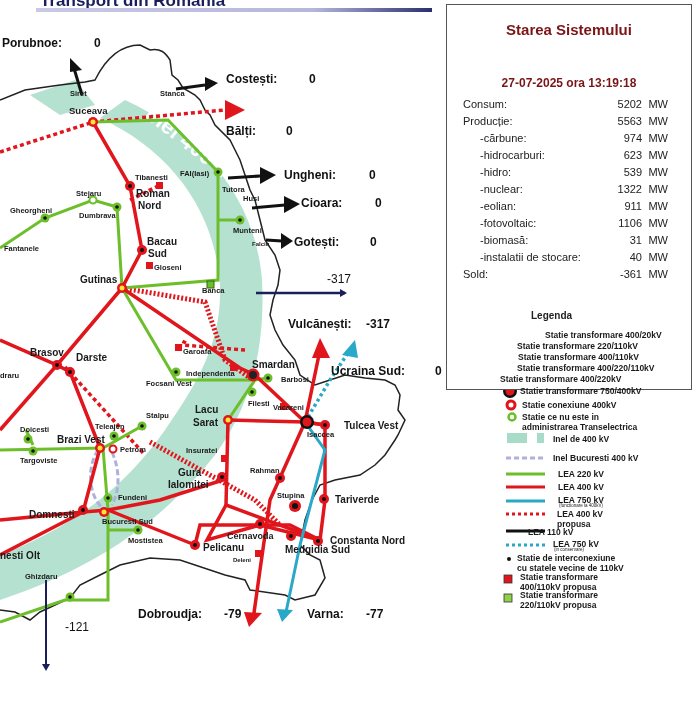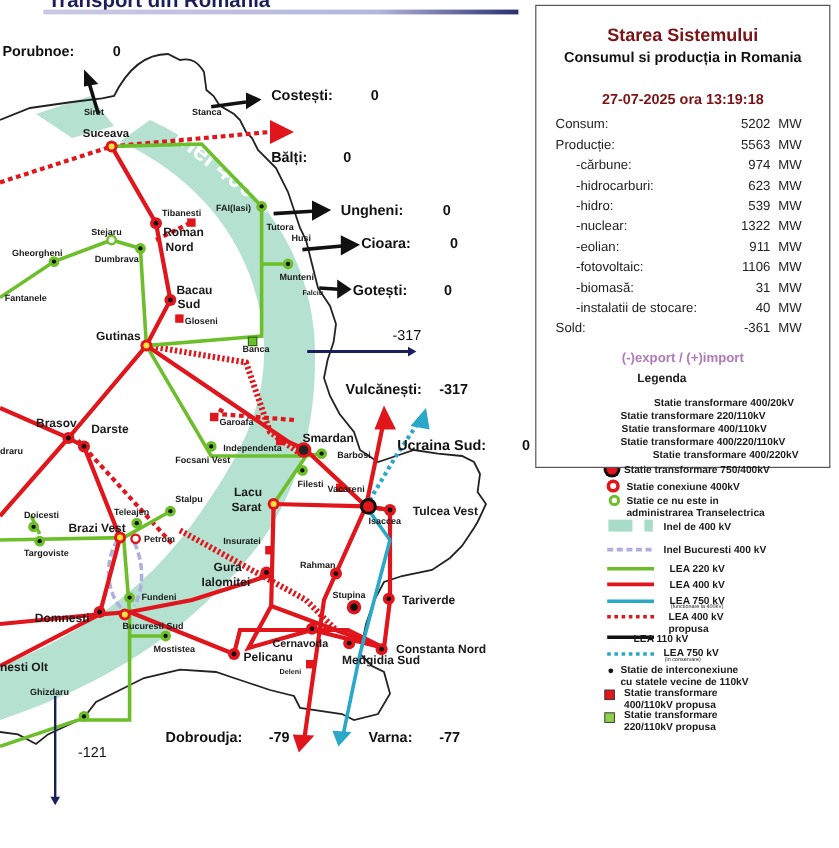--- a/index.html
+++ b/index.html
@@ -329,21 +329,20 @@
 </div>
 <div class="flow" style="left:307px;top:607px;">
   <span>Varna:</span>
   <span class="v" style="left:59px;">-77</span>
 </div>
 <div class="plain" style="left:327px;top:272px;">-317</div>
 <div class="plain" style="left:65px;top:620px;">-121</div>
 
 <div class="panel">
   <div class="h1">Starea Sistemului</div>
-  <div class="h2">Consumul si producția in Romania</div>
   <div class="h4">27-07-2025 ora 13:19:18</div>
   <div class="rows">
     <div class="row">
         <span class="lbl">Consum:</span>
         <span class="val">5202</span>
         <span class="unit">MW</span>
       </div>
     <div class="row">
         <span class="lbl">Producție:</span>
         <span class="val">5563</span>
@@ -388,30 +387,29 @@
         <span class="lbl">-instalatii de stocare:</span>
         <span class="val">40</span>
         <span class="unit">MW</span>
       </div>
     <div class="row">
         <span class="lbl">Sold:</span>
         <span class="val">-361</span>
         <span class="unit">MW</span>
       </div>
   </div>
-  <div class="note">(-)export / (+)import</div>
 </div>
 <div class="legend-title">Legenda</div>
 
 <div>
   <div class="lg" style="left:516px;top:330px;padding-left:29px;">Statie transformare 400/20kV</div>
   <div class="lg" style="left:517px;top:341px;">Statie transformare 220/110kV</div>
   <div class="lg" style="left:518px;top:352px;">Statie transformare 400/110kV</div>
   <div class="lg" style="left:517px;top:363px;">Statie transformare 400/220/110kV</div>
-  <div class="lg" style="left:544px;top:374px;text-align:right;">Statie transformare 400/220kV</div>
+  <div class="lg" style="left:500px;top:374px;text-align:right;">Statie transformare 400/220kV</div>
   <div class="lg" style="left:520px;top:386px;">Statie transformare 750/400kV</div>
   <div class="lg" style="left:522px;top:400px;">Statie conexiune 400kV</div>
   <div class="lg" style="left:522px;top:412px;width:120px;">Statie ce nu este in administrarea Transelectrica</div>
   <div class="lg" style="left:553px;top:434px;">Inel de 400 kV</div>
   <div class="lg" style="left:553px;top:453px;">Inel Bucuresti 400 kV</div>
   <div class="lg" style="left:558px;top:469px;">LEA 220 kV</div>
   <div class="lg" style="left:558px;top:482px;">LEA 400 kV</div>
   <div class="lg" style="left:558px;top:495px;">LEA 750 kV</div>
   <div class="lg" style="left:559px;top:503px;font-size:4.5px;line-height:5px;font-weight:normal;">(functionare la 400kV)</div>
   <div class="lg" style="left:557px;top:509px;width:60px;">LEA 400 kV propusa</div>

